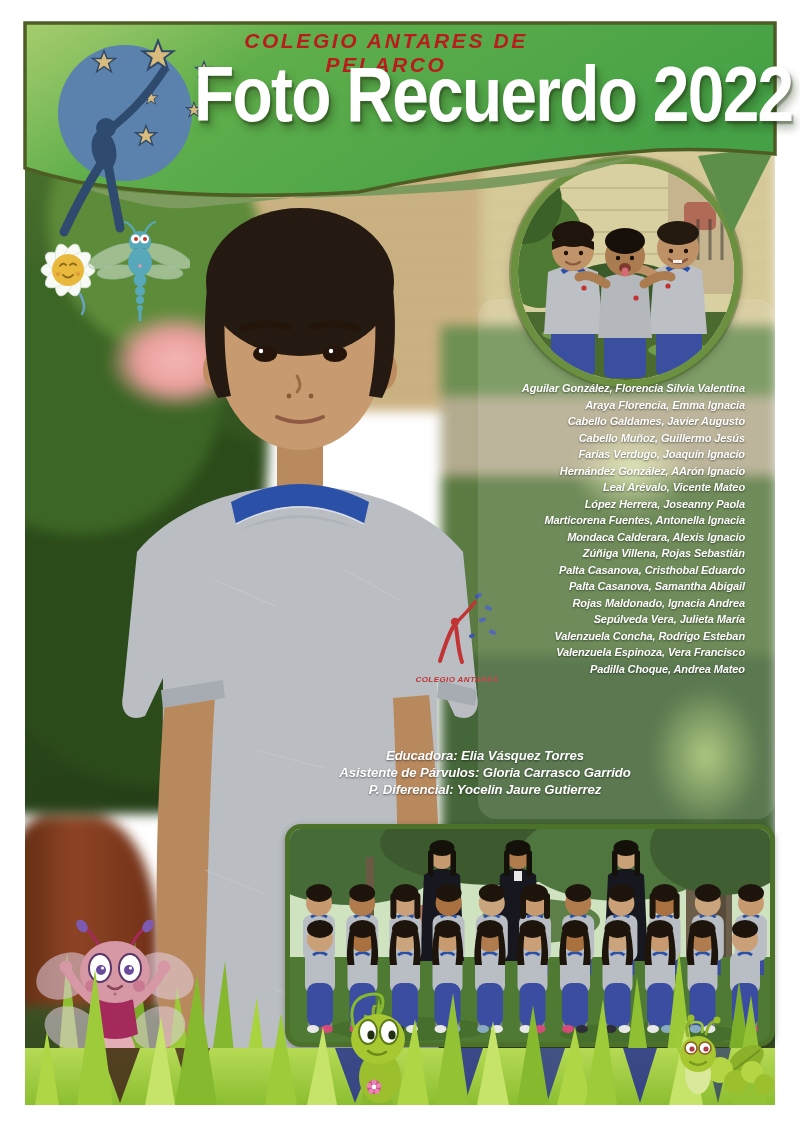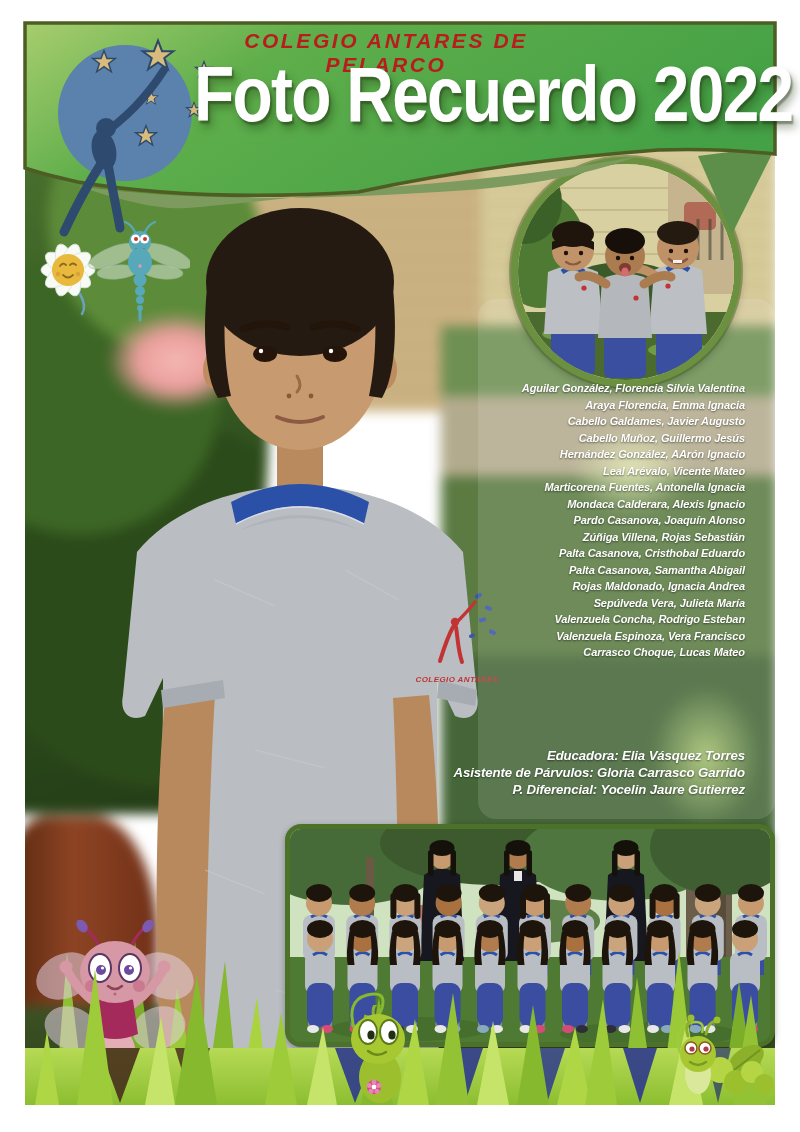--- a/index.html
+++ b/index.html
@@ -41,21 +41,21 @@
      letter-spacing:-2px;transform:scaleX(.855);transform-origin:left top;white-space:nowrap;
      text-shadow:2px 3px 2px rgba(30,50,15,.45),5px 7px 9px rgba(30,50,15,.35);}
   
   #inset-circle{position:absolute;left:511px;top:157px;width:216px;height:216px;border-radius:50%;
      border:7px solid #6b9140;box-shadow:0 0 0 2px rgba(70,100,35,.45),0 3px 8px rgba(0,0,0,.25);
      overflow:hidden;background:#d9d0a1;}
   
   #roster-list{position:absolute;right:55px;top:380px;width:520px;text-align:right;}
   #roster-list .line{font-size:11px;line-height:16.5px;font-style:italic;font-weight:700;
      color:#ffffff;letter-spacing:-.1px;text-shadow:0 1px 2px rgba(0,0,0,.5);}
-  #staff-list{position:absolute;right:55px;top:748px;width:520px;text-align:right;}
+  #staff-list{position:absolute;right:55px;top:748px;width:520px;text-align:center;}
   #staff-list .line{font-size:13.2px;line-height:16.8px;font-style:italic;font-weight:700;
      color:#ffffff;letter-spacing:-.1px;text-shadow:0 1px 2px rgba(0,0,0,.5);}
   
   #group-frame{position:absolute;left:285px;top:824px;width:480px;height:213px;border-radius:16px;
      border:5px solid #4c7229;overflow:hidden;background:#4e7a33;box-shadow:0 2px 6px rgba(0,0,0,.3);}
   
   .deco{position:absolute;}
 </style>
 </head>
 <body>
@@ -270,33 +270,34 @@
         <circle cx="0" cy="44" r="3" fill="#57a8b8"></circle>
       <path d="M0,46 L0,56" stroke="#57a8b8" stroke-width="3" stroke-linecap="round"></path>
     </g>
   </svg>
 
   <div id="roster-list">
       <div class="line">Aguilar González, Florencia Silvia Valentina</div>
       <div class="line">Araya Florencia, Emma Ignacia</div>
       <div class="line">Cabello Galdames, Javier Augusto</div>
       <div class="line">Cabello Muñoz, Guillermo Jesús</div>
+      <div class="line">Farias Verdugo, Joaquín Ignacio</div>
       <div class="line">Hernández González, AArón Ignacio</div>
       <div class="line">Leal Arévalo, Vicente Mateo</div>
+      <div class="line">López Herrera, Joseanny Paola</div>
       <div class="line">Marticorena Fuentes, Antonella Ignacia</div>
       <div class="line">Mondaca Calderara, Alexis Ignacio</div>
-      <div class="line">Pardo Casanova, Joaquín Alonso</div>
       <div class="line">Zúñiga Villena, Rojas Sebastián</div>
       <div class="line">Palta Casanova, Cristhobal Eduardo</div>
       <div class="line">Palta Casanova, Samantha Abigail</div>
       <div class="line">Rojas Maldonado, Ignacia Andrea</div>
       <div class="line">Sepúlveda Vera, Julieta María</div>
       <div class="line">Valenzuela Concha, Rodrigo Esteban</div>
       <div class="line">Valenzuela Espinoza, Vera Francisco</div>
-      <div class="line">Carrasco Choque, Lucas Mateo</div>
+      <div class="line">Padilla Choque, Andrea Mateo</div>
     </div>
   <div id="staff-list">
       <div class="line">Educadora: Elia Vásquez Torres</div>
       <div class="line">Asistente de Párvulos: Gloria Carrasco Garrido</div>
       <div class="line">P. Diferencial: Yocelin Jaure Gutierrez</div>
     </div>
 
   <div id="group-frame">
     <svg width="480" height="213" viewBox="0 0 480 213">
       <rect width="480" height="140" fill="#cfe3c0"></rect>

